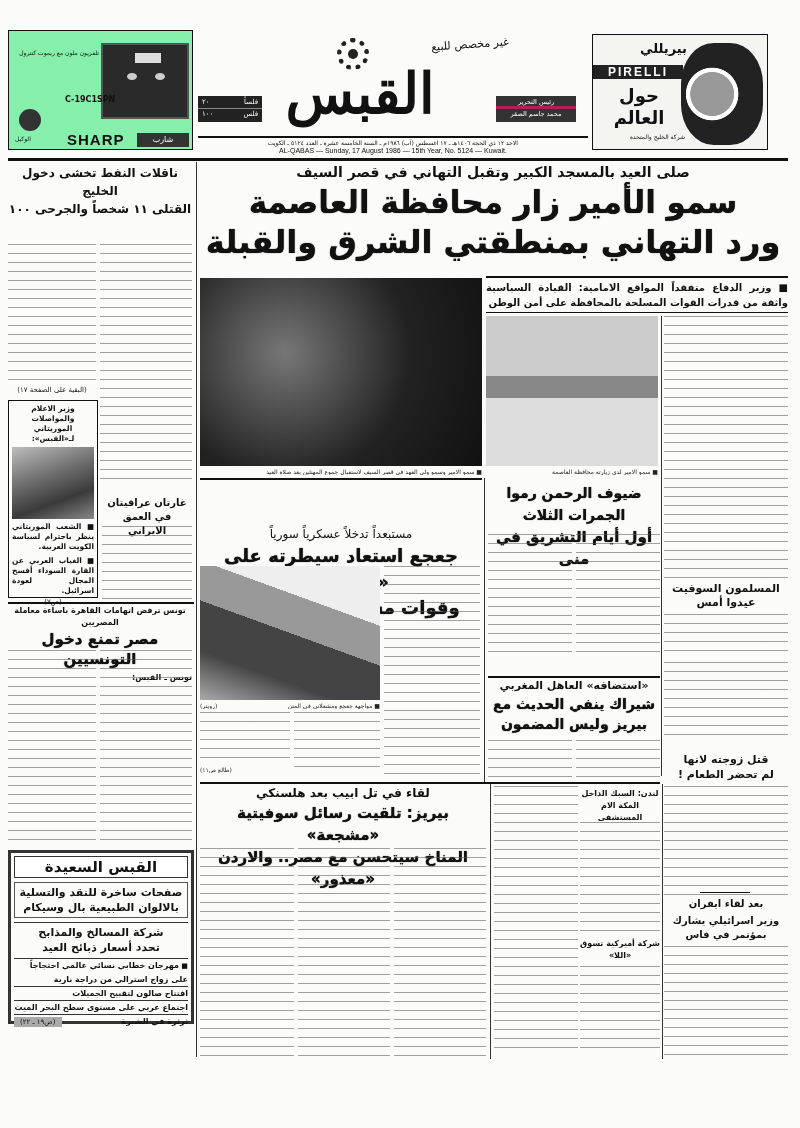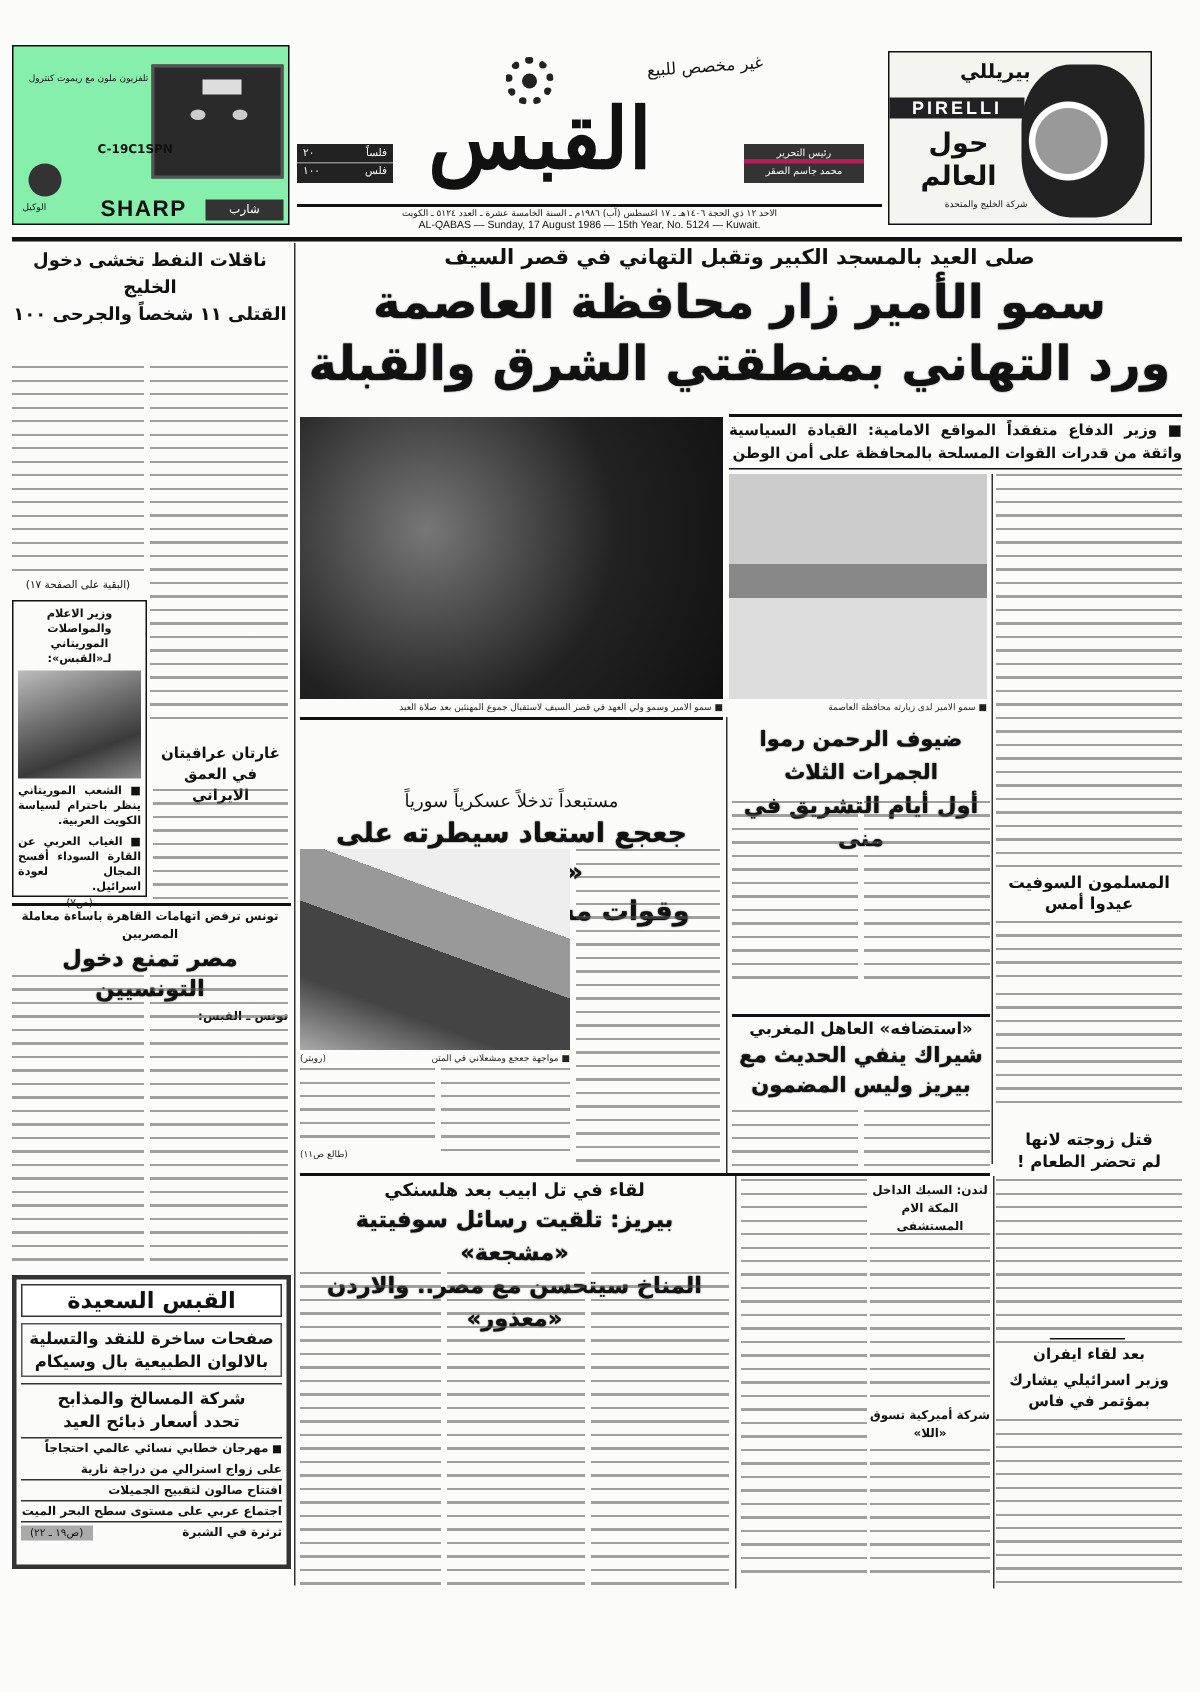--- a/index.html
+++ b/index.html
@@ -115,21 +115,21 @@
 
 <div class="rule" style="left:8px;top:602px;width:186px;height:1.5px;"></div>
 <div class="abs" style="left:8px;top:605px;width:184px;">
   <div class="center" style="font-size:8px;font-weight:bold;line-height:12px;">تونس ترفض اتهامات القاهرة باساءة معاملة المصريين</div>
   <div class="center hl-black" style="font-size:15px;line-height:20px;">مصر تمنع دخول التونسيين</div>
   <div style="font-size:8px;font-weight:bold;margin-top:4px;">تونس ـ القبس:</div>
 </div>
 <div class="abs text-col lines" style="left:100px;top:650px;width:92px;height:196px;"></div>
 <div class="abs text-col lines" style="left:8px;top:650px;width:88px;height:196px;"></div>
 
-<div class="abs" style="left:8px;top:850px;width:186px;height:196px;border:3px solid #333;padding:3px;">
+<div class="abs" style="left:8px;top:850px;width:186px;height:174px;border:3px solid #333;padding:3px;">
   <div class="center" style="font-size:15px;font-weight:bold;background:#fff;border:1px solid #333;line-height:20px;">القبس السعيدة</div>
   <div class="center" style="font-size:11px;font-weight:bold;line-height:15px;margin-top:4px;border:1px solid #555;padding:2px;">صفحات ساخرة للنقد والتسلية بالالوان الطبيعية بال وسيكام</div>
   <div class="center" style="font-size:11px;font-weight:bold;line-height:15px;margin-top:4px;border-top:1.5px solid #333;padding-top:2px;">شركة المسالخ والمذابح</div>
   <div class="center" style="font-size:11px;font-weight:bold;line-height:15px;">تحدد أسعار ذبائح العيد</div>
   <div class="dot-bullet" style="font-size:8px;font-weight:bold;line-height:13px;border-top:1px solid #333;margin-top:3px;">مهرجان خطابي نسائي عالمي احتجاجاً</div>
   <div style="font-size:8px;font-weight:bold;line-height:13px;border-bottom:1px solid #333;">على زواج استرالي من دراجة نارية</div>
   <div style="font-size:8px;font-weight:bold;line-height:13px;border-bottom:1px solid #333;">افتتاح صالون لتقبيح الجميلات</div>
   <div style="font-size:8px;font-weight:bold;line-height:13px;border-bottom:1px solid #333;">اجتماع عربي على مستوى سطح البحر الميت</div>
   <div style="display:flex;justify-content:space-between;align-items:center;">
     <span style="font-size:8px;font-weight:bold;line-height:13px;">ثرثرة في الشبرة</span>

